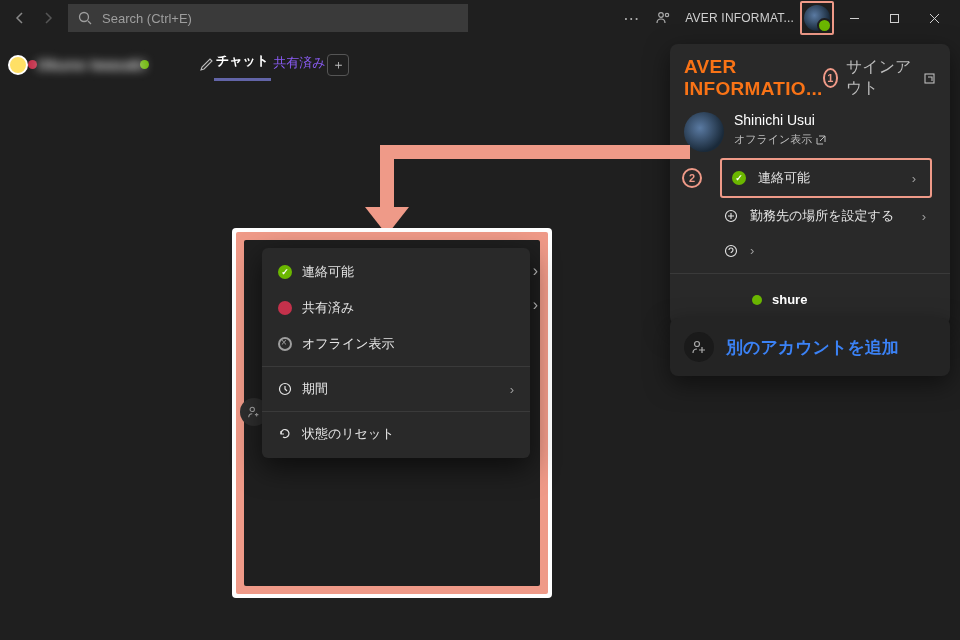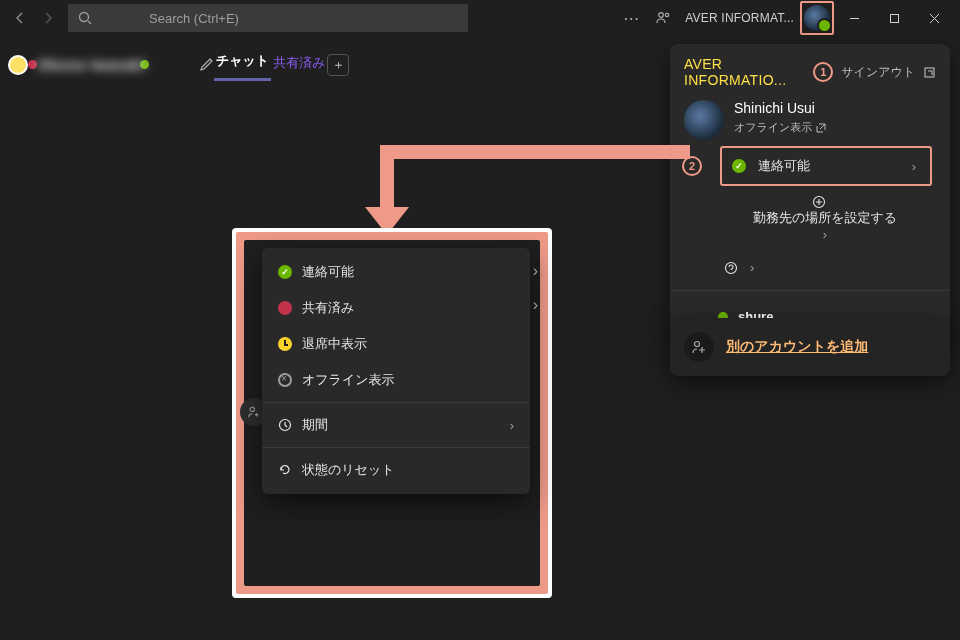--- a/index.html
+++ b/index.html
@@ -2,21 +2,21 @@
 <html><head>
 <meta charset="utf-8">
 <style>
   * { box-sizing: border-box; margin: 0; padding: 0; font-family: "Segoe UI", "Yu Gothic UI", Meiryo, sans-serif; }
   body { width: 960px; height: 640px; background: #1f1f1f; color: #d1d1d1; overflow: hidden; position: relative; }
 
   
   .titlebar { position: absolute; top:0; left:0; right:0; height: 36px; display:flex; align-items:center; padding: 0 6px; background:#1f1f1f; }
   .nav-btn { width:24px; height:24px; display:flex; align-items:center; justify-content:center; color:#888; border-radius:4px; margin: 0 2px;}
   .nav-btn.forward { color:#555;}
-  .search { flex:0 0 400px; margin-left:6px; height:28px; background:#3a3a3a; border-radius:0; display:flex; align-items:center; padding:0 10px; color:#9e9e9e; font-size:13px;gap:47px;}
+  .search { flex:0 0 400px; margin-left:6px; height:28px; background:#3a3a3a; border-radius:0; display:flex; align-items:center; padding:0 10px; color:#9e9e9e; font-size:13px;}
   .search svg { margin-right:10px;}
   .titlebar-spacer { flex:1; }
   .title-icon { width:24px; height:24px; display:flex; align-items:center; justify-content:center; color:#aaa; margin:0 4px;}
   .org-name { color:#cfcfcf; font-size:12px; margin: 0 6px; letter-spacing:0.2px;}
   .avatar-small { width:26px; height:26px; border-radius:50%; background: radial-gradient(circle at 40% 40%, #5a7aa2, #1a2a3a 70%); position:relative; }
   .avatar-small::after{ content:""; position:absolute; right:-2px; bottom:-2px; width:11px; height:11px; border-radius:50%; background:#6bb700; border:2px solid #1f1f1f;}
   .highlight-box { border:2px solid #ef9a88; padding:2px; border-radius:2px;}
   .win-btn { width:40px; height:30px; display:flex; align-items:center; justify-content:center; color:#cfcfcf;}
 
   
@@ -26,23 +26,23 @@
   .status-dot.green { display:inline-block; width:9px; height:9px; border-radius:50%; background:#6bb700;}
   .blurred-name { filter: blur(5px); color:#e0e0e0; font-size:15px; font-weight:600; letter-spacing:0.3px;}
   .edit-icon { color:#bdbdbd;}
   .tab { font-size:13px; color:#8b5cf6; padding:4px 2px 8px;}
   .tab.active{ color:#fff; font-weight:600; border-bottom:3px solid #6264a7;}
   .add-tab { width:22px; height:22px; border:1px solid #555; border-radius:4px; display:flex; align-items:center; justify-content:center; color:#bdbdbd; font-size:13px;}
 
   
   .acct-panel { position:absolute; top:44px; right:10px; width:280px; background:#292929; border-radius:8px; box-shadow:0 8px 24px rgba(0,0,0,.5); padding-bottom:6px;}
   .acct-head { display:flex; align-items:center; padding:12px 14px 6px; }
-  .acct-head .title { font-size:14px; font-weight:400; color:#fde047; flex:1; letter-spacing:0.3px;}
+  .acct-head .title { font-size:19px; font-weight:700; color:#f97316; flex:1; letter-spacing:0.3px;}
   .circ-num { width:20px; height:20px; border:2px solid #ef9a88; border-radius:50%; display:inline-flex; align-items:center; justify-content:center; font-size:11px; color:#ef9a88; font-weight:700; margin-right:8px;}
-  .signout { font-size:12px; color:#bdbdbd;}
+  .signout { font-size:16px; color:#bdbdbd;}
   .popout-icon { margin-left:8px; color:#bdbdbd;}
   .profile-row { display:flex; align-items:flex-start; padding: 6px 14px 0; gap:10px;}
   .avatar-med { width:40px; height:40px; border-radius:50%; background: radial-gradient(circle at 40% 40%, #5a7aa2, #1a2a3a 70%); flex-shrink:0;}
   .profile-name { font-size:14px; font-weight:400; color:#fff; }
   .view-acct { font-size:11px; color:#bdbdbd; margin-top:4px; display:flex; align-items:center; gap:4px;}
 
   .acct-items { margin-top:6px; }
   .acct-item { display:flex; align-items:center; padding: 9px 14px 9px 14px; font-size:13px; color:#e5e5e5; position:relative;}
   .acct-item .leading { width:26px; flex-shrink:0; display:flex; align-items:center; justify-content:flex-start;}
   .acct-item .leading.icon { width:18px; margin-right:8px;}
@@ -53,21 +53,21 @@
   .circ-num.abs2 { position:absolute; left:-30px; top:50%; transform:translateY(-50%);}
   .status-row-wrap { position:relative;}
 
   .divider { height:1px; background:#3a3a3a; margin:6px 0;}
   .other-org { display:flex; align-items:center; padding: 12px 14px; font-size:13px; color:#fff; gap:10px;}
   .green-circle { width:10px; height:10px; border-radius:50%; background:#6bb700;}
   .other-org .name { font-weight:600;}
 
   .add-acct { margin-top:10px; background:#242424; border-radius:8px; width:280px; position:absolute; right:10px; top:308px; display:flex; align-items:center; padding:14px; gap:12px; box-shadow:0 8px 24px rgba(0,0,0,.5);}
   .add-acct .icon-circle { width:30px; height:30px; border-radius:50%; background:#1a1a1a; display:flex; align-items:center; justify-content:center; color:#aaa;}
-  .add-acct .label { font-size:14px; font-weight:700; color:#fdba74;text-decoration:underline;}
+  .add-acct .label { font-size:17px; font-weight:700; color:#3b82f6;}
 
   
   .arrow-ann { position:absolute; top:145px; left:380px; }
   .arrow-ann .hbar { width:310px; height:14px; background:#ef9a88; }
   .arrow-ann .vbar { width:14px; height:48px; background:#ef9a88; }
   .arrow-ann .head { width:0; height:0; border-left:22px solid transparent; border-right:22px solid transparent; border-top:28px solid #ef9a88; margin-left:-15px;}
 
   
   .status-popup { position:absolute; left:232px; top:228px; width:320px; height:370px; background:#fff; padding:8px; border-radius:4px;}
   .status-popup .pink { position:absolute; inset:4px; background:#ef9a88; border-radius:2px;}
@@ -193,42 +193,42 @@
         <div class="acct-item" style="padding-left:10px;">
           <span class="leading icon">
               <span class="badge avail check" style="width:14px;height:14px;border-radius:50%;display:flex;align-items:center;justify-content:center;"></span>
             </span>
           <span class="label">連絡可能</span>
           <span class="chev">›</span>
         </div>
       </div>
     </div>
     <div class="indent-wrap">
-      <div class="acct-item" style="padding-left:12px;flex-direction:column;">
+      <div class="acct-item" style="padding-left:12px;">
         <span class="leading icon">
           <svg width="14" height="14" viewBox="0 0 14 14">
               <circle cx="7" cy="7" r="5.5" stroke="currentColor" fill="none" stroke-width="1.1"></circle>
               <path d="M7 4 V10 M4 7 H10" stroke="currentColor" stroke-width="1.1"></path>
             </svg>
         </span>
         <span class="label">勤務先の場所を設定する</span>
         <span class="chev">›</span>
       </div>
       <div class="acct-item" style="padding-left:12px;">
         <span class="leading icon">
           <svg width="14" height="14" viewBox="0 0 14 14">
               <circle cx="7" cy="7" r="5.5" stroke="currentColor" fill="none" stroke-width="1.1"></circle>
               <path d="M5 6 A2 2 0 0 1 9 6 C9 8 7 8 7 9" stroke="currentColor" fill="none" stroke-width="1.1"></path>
             </svg>
         </span>
         <span class="chev">›</span>
       </div>
     </div>
     <div class="divider"></div>
-    <div class="other-org" style="padding-left:48px;">
+    <div class="other-org" style="padding-left:82px;">
       <span class="green-circle"></span>
       <span class="name">shure</span>
     </div>
   </div>
 </div>
 
 <div class="add-acct">
   <div class="icon-circle">
     <svg width="16" height="16" viewBox="0 0 16 16">
         <circle cx="6" cy="5" r="2.5" stroke="currentColor" fill="none" stroke-width="1.2"></circle>
@@ -261,24 +261,20 @@
     <span class="chev-float" style="top:48px;">›</span>
     <div class="item">
       <span class="badge avail check"></span>
       <span>連絡可能</span>
     </div>
     <div class="item">
       <span class="badge busy"></span>
       <span>共有済み</span>
     </div>
     <div class="item">
-      <span class="badge away"></span>
-      <span>退席中表示</span>
-    </div>
-    <div class="item">
       <span class="badge offline"></span>
       <span>オフライン表示</span>
     </div>
     <div class="menu-divider"></div>
     <div class="item">
       <span>
         <svg width="14" height="14" viewBox="0 0 14 14">
             <circle cx="7" cy="7" r="5.5" stroke="currentColor" fill="none" stroke-width="1.2"></circle>
             <path d="M7 4 V7 L9 9" stroke="currentColor" fill="none" stroke-width="1.2"></path>
           </svg>

